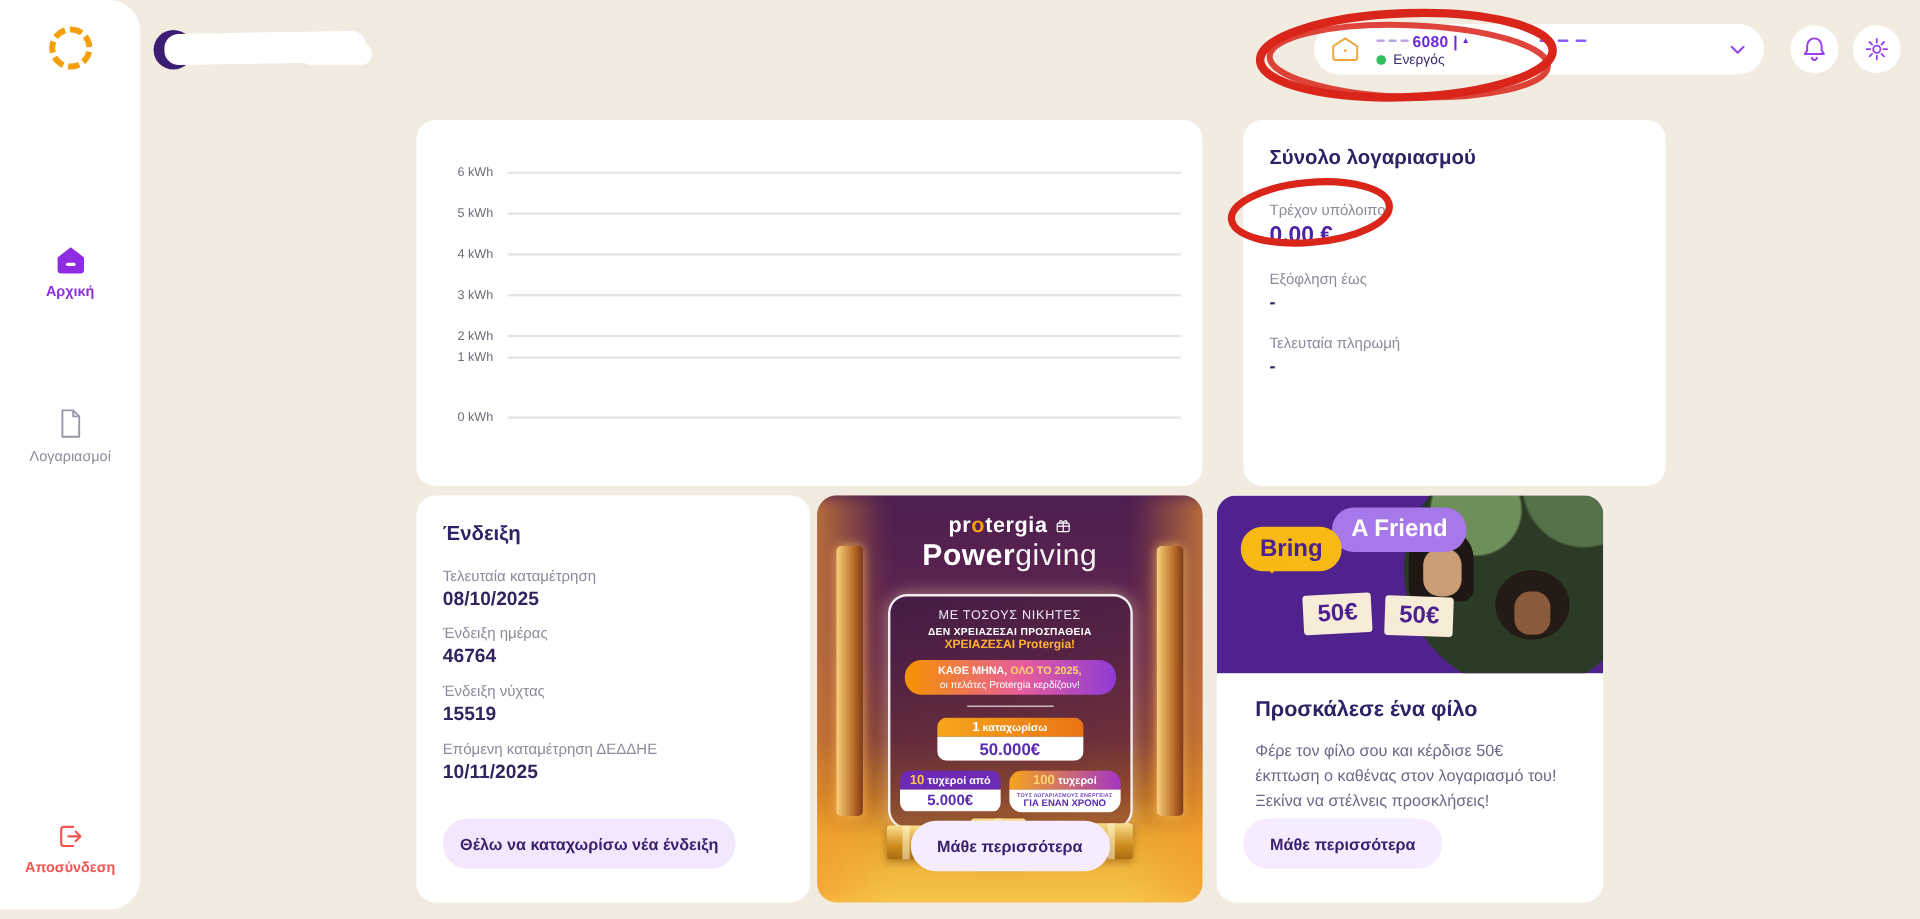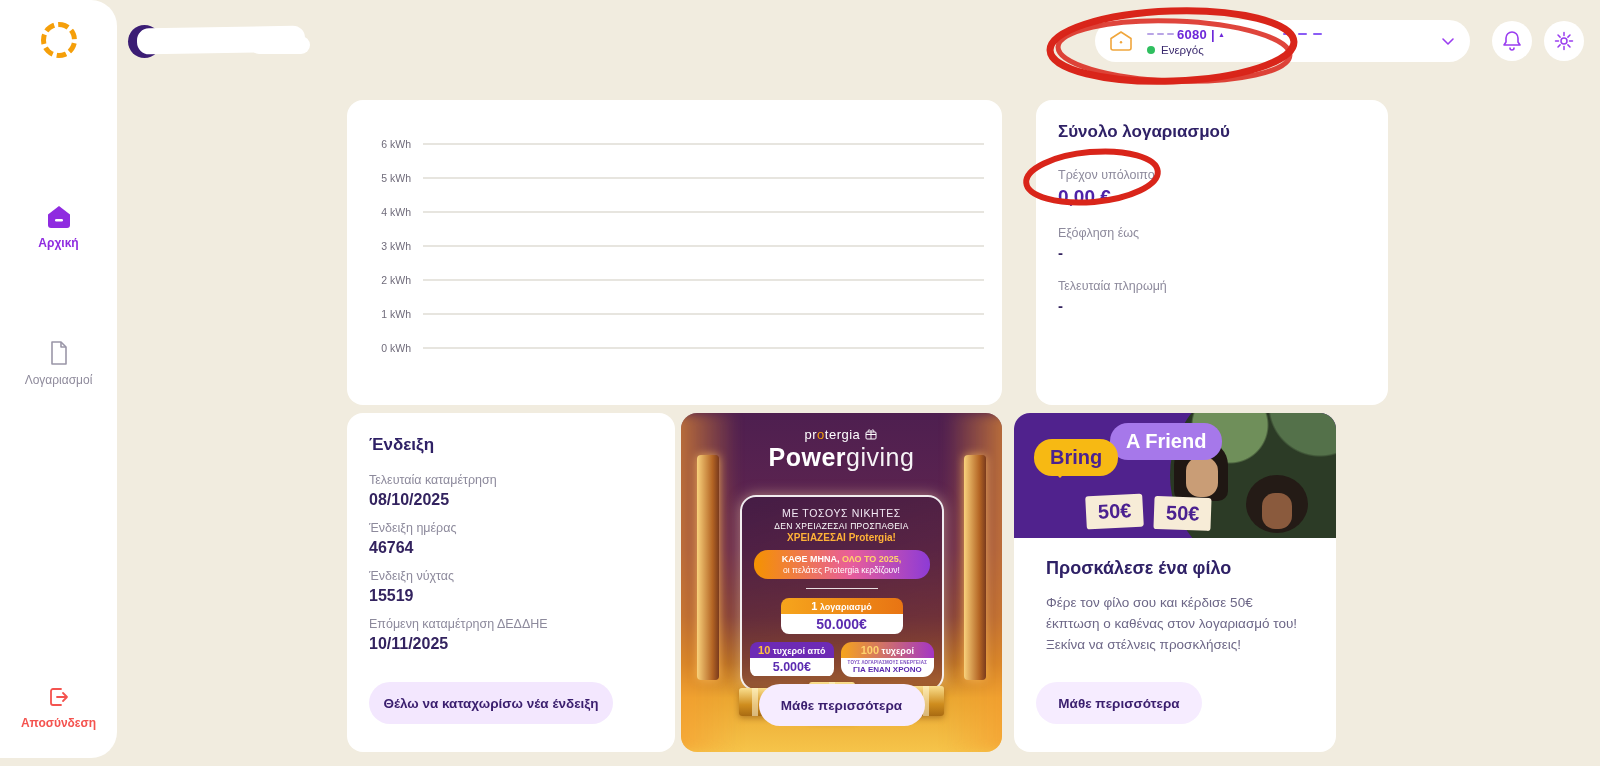--- a/index.html
+++ b/index.html
@@ -81,32 +81,32 @@
     background:linear-gradient(180deg,#4e1f50 0%,#63264f 40%,#7d3a3a 60%,#b26a24 74%,#eaa832 84%,#f6c44a 100%);
   }
   .pg-glow-l,.pg-glow-r { position:absolute; top:0; bottom:0; width:70px; filter:blur(6px); opacity:.75; }
   .pg-glow-l { left:-12px; background:linear-gradient(90deg,#f59a2e,rgba(120,40,90,0)); }
   .pg-glow-r { right:-12px; background:linear-gradient(270deg,#f59a2e,rgba(120,40,90,0)); }
   .pg-col { position:absolute; top:42px; bottom:72px; width:22px; border-radius:4px;
     background:linear-gradient(90deg,#f9d27c,#b46524 70%,#7a3a1c);
     box-shadow:0 0 10px rgba(255,190,90,.8); }
   .pg-col.c1 { left:16px; } .pg-col.c2 { right:16px; }
   .pg-head { position:absolute; top:14px; width:100%; text-align:center; color:#fff; }
-  .pg-brand { font-size:13px; font-weight:normal; letter-spacing:.5px; }
+  .pg-brand { font-size:18px; font-weight:bold; letter-spacing:.5px; }
   .pg-brand .o { color:#f59f0a; }
   .pg-title { font-size:25px; letter-spacing:.5px; margin-top:1px; }
   .pg-title b { font-weight:800; } .pg-title span { font-weight:300; opacity:.95; }
   .pg-panel {
     position:absolute; left:50%; transform:translateX(-50%); top:82px; width:204px;
     border:2px solid rgba(255,255,255,.92); border-radius:16px; padding:10px 8px 12px;
     background:linear-gradient(160deg,rgba(61,26,66,.72),rgba(122,52,52,.5));
     box-shadow:0 0 14px rgba(255,225,170,.5); text-align:center;
   }
   .pg-t1 { font-size:10.5px; color:#f3e9f5; letter-spacing:.6px; }
-  .pg-t2 { font-size:8.5px; font-weight:normal; color:#ffffff; margin-top:2px; letter-spacing:.3px; }
+  .pg-t2 { font-size:8.5px; font-weight:bold; color:#ffffff; margin-top:2px; letter-spacing:.3px; }
   .pg-t3 { font-size:10px; font-weight:bold; color:#ffb237; margin-top:1px; }
   .pg-pill {
     margin:7px auto 0; width:176px; border-radius:14px; padding:4px 6px;
     background:linear-gradient(90deg,#f59300,#e85d9b 55%,#8d3bd6);
   }
   .pg-pill .l1 { font-size:9px; font-weight:bold; color:#fff; }
   .pg-pill .l1 em { font-style:normal; color:#ffd36e; }
   .pg-pill .l2 { font-size:8.5px; color:#fff; margin-top:1px; }
   .pg-div { width:72px; height:1px; background:rgba(255,255,255,.85); margin:9px auto; }
   .pg-badge { border-radius:8px; overflow:hidden; }
@@ -123,21 +123,21 @@
   .bgd3 .bd { font-size:8px; line-height:1.2; padding:2px 2px; }
   .bgd3 .tiny { display:block; font-size:4.5px; color:#7a4bc0; font-weight:bold; letter-spacing:.2px; }
   .gift { position:absolute; border-radius:3px; background:linear-gradient(180deg,#fadf8e,#cf8d1e 60%,#a96b12); box-shadow:0 2px 6px rgba(90,40,0,.4); }
   .gift::after { content:""; position:absolute; left:50%; top:0; bottom:0; width:6px; transform:translateX(-50%); background:rgba(255,245,210,.55); }
   .g1 { left:58px; bottom:36px; width:32px; height:28px; }
   .g2 { left:128px; bottom:32px; width:46px; height:38px; }
   .g3 { right:58px; bottom:36px; width:36px; height:30px; }
   .pg-btn { position:absolute; left:50%; transform:translateX(-50%); bottom:26px; width:166px; background:#f6ecff; }
   
   .ref-card { left:1014px; top:413px; width:322px; height:339px; overflow:hidden; }
-  .ref-hero { position:relative; height:125px; background:#50228d; overflow:hidden; }
+  .ref-hero { position:relative; height:148px; background:#50228d; overflow:hidden; }
   .ref-photo { position:absolute; right:-34px; top:-38px; width:200px; height:200px; border-radius:50%;
     background:radial-gradient(circle at 30% 25%,#6f8f5a 0 18%,transparent 19%),
                radial-gradient(circle at 75% 15%,#54714a 0 22%,transparent 23%),
                radial-gradient(circle at 55% 60%,#2c3b26 0 60%,#1f2b1a 100%);
   }
   .head1 { position:absolute; right:108px; top:28px; width:54px; height:60px; border-radius:24px 24px 10px 10px; background:#1f1713; }
   .face1 { position:absolute; right:118px; top:44px; width:32px; height:40px; border-radius:14px; background:#c99d76; }
   .head2 { position:absolute; right:28px; top:62px; width:62px; height:58px; border-radius:50%; background:#241b16; }
   .face2 { position:absolute; right:44px; top:80px; width:30px; height:36px; border-radius:13px; background:#8a5a3d; }
   .bubble { position:absolute; font-weight:800; padding:7px 16px; border-radius:18px; font-size:20px; }
@@ -262,21 +262,21 @@
       <span class="line"></span>
     </div>
   <div class="grid-row" style="top:140px">
       <span class="tick">3 kWh</span>
       <span class="line"></span>
     </div>
   <div class="grid-row" style="top:174px">
       <span class="tick">2 kWh</span>
       <span class="line"></span>
     </div>
-  <div class="grid-row" style="top:208px">
+  <div class="grid-row" style="top:192px">
       <span class="tick">1 kWh</span>
       <span class="line"></span>
     </div>
   <div class="grid-row" style="top:242px">
       <span class="tick">0 kWh</span>
       <span class="line"></span>
     </div>
 </section>
 
 <section class="card balance-card">
@@ -323,21 +323,21 @@
   <div class="pg-panel">
     <div class="pg-t1">ΜΕ ΤΟΣΟΥΣ ΝΙΚΗΤΕΣ</div>
     <div class="pg-t2">ΔΕΝ ΧΡΕΙΑΖΕΣΑΙ ΠΡΟΣΠΑΘΕΙΑ</div>
     <div class="pg-t3">ΧΡΕΙΑΖΕΣΑΙ Protergia!</div>
     <div class="pg-pill">
       <div class="l1"><span>ΚΑΘΕ ΜΗΝΑ, </span><em>ΟΛΟ ΤΟ 2025,</em></div>
       <div class="l2">οι πελάτες Protergia κερδίζουν!</div>
     </div>
     <div class="pg-div"></div>
     <div class="pg-badge bgd1">
-      <div class="hd"><b>1</b><span> λογαριασμό</span></div>
+      <div class="hd"><b>1</b><span> καταχωρίσω</span></div>
       <div class="bd">50.000€</div>
     </div>
     <div class="pg-row">
       <div class="pg-badge bgd2">
         <div class="hd"><b>10</b><span> τυχεροί από</span></div>
         <div class="bd">5.000€</div>
       </div>
       <div class="pg-badge bgd3">
         <div class="hd"><b>100</b><span> τυχεροί</span></div>
         <div class="bd"><span class="tiny">ΤΟΥΣ ΛΟΓΑΡΙΑΣΜΟΥΣ ΕΝΕΡΓΕΙΑΣ</span><span>ΓΙΑ ΕΝΑΝ ΧΡΟΝΟ</span></div>

